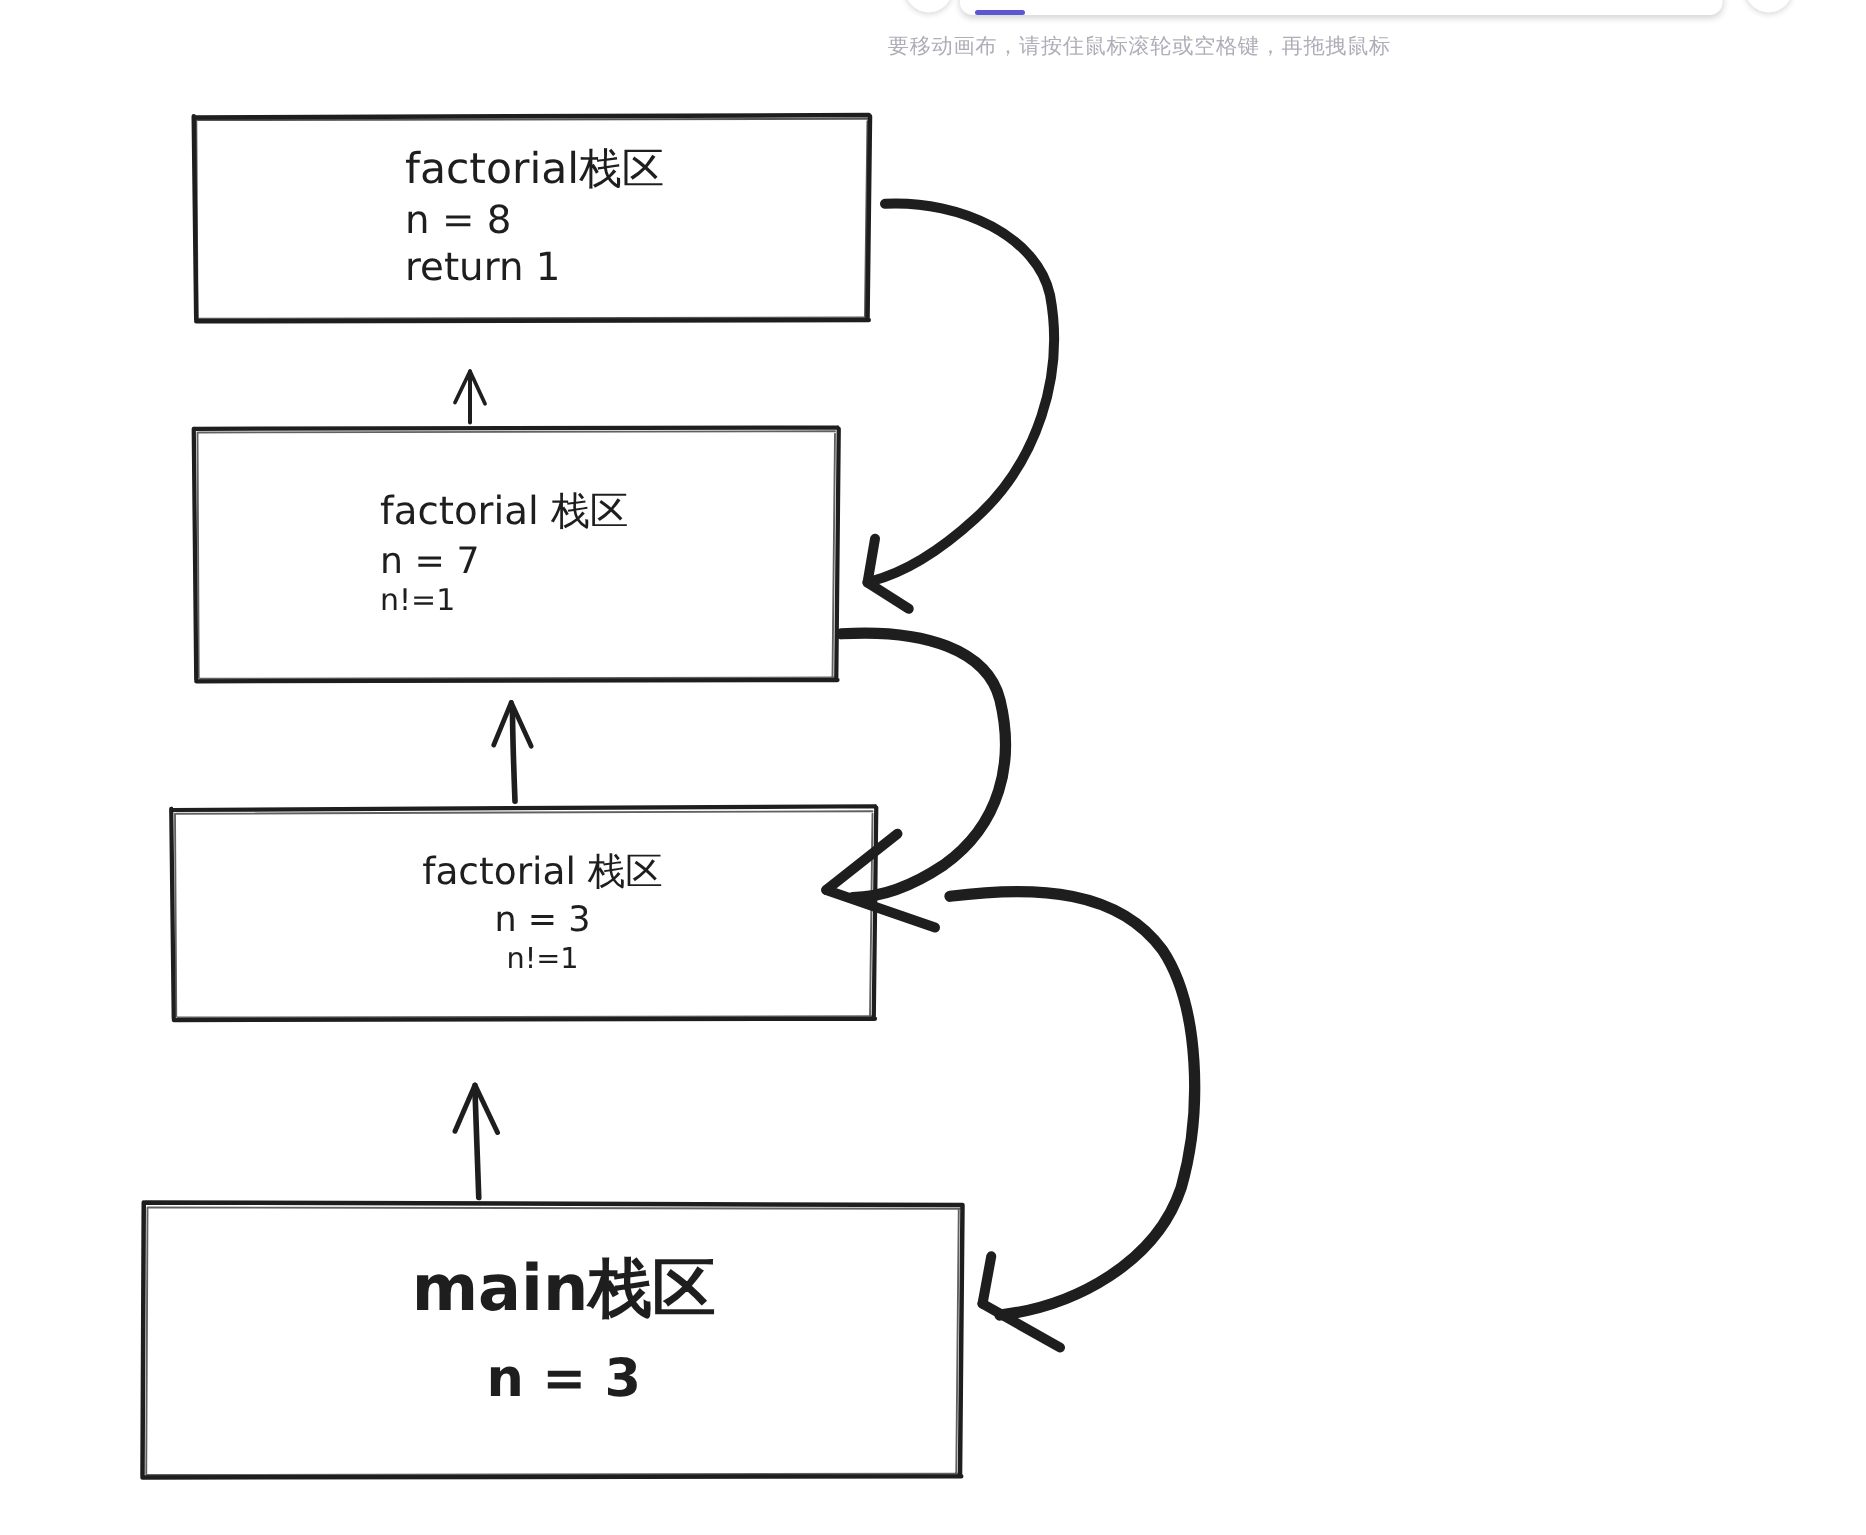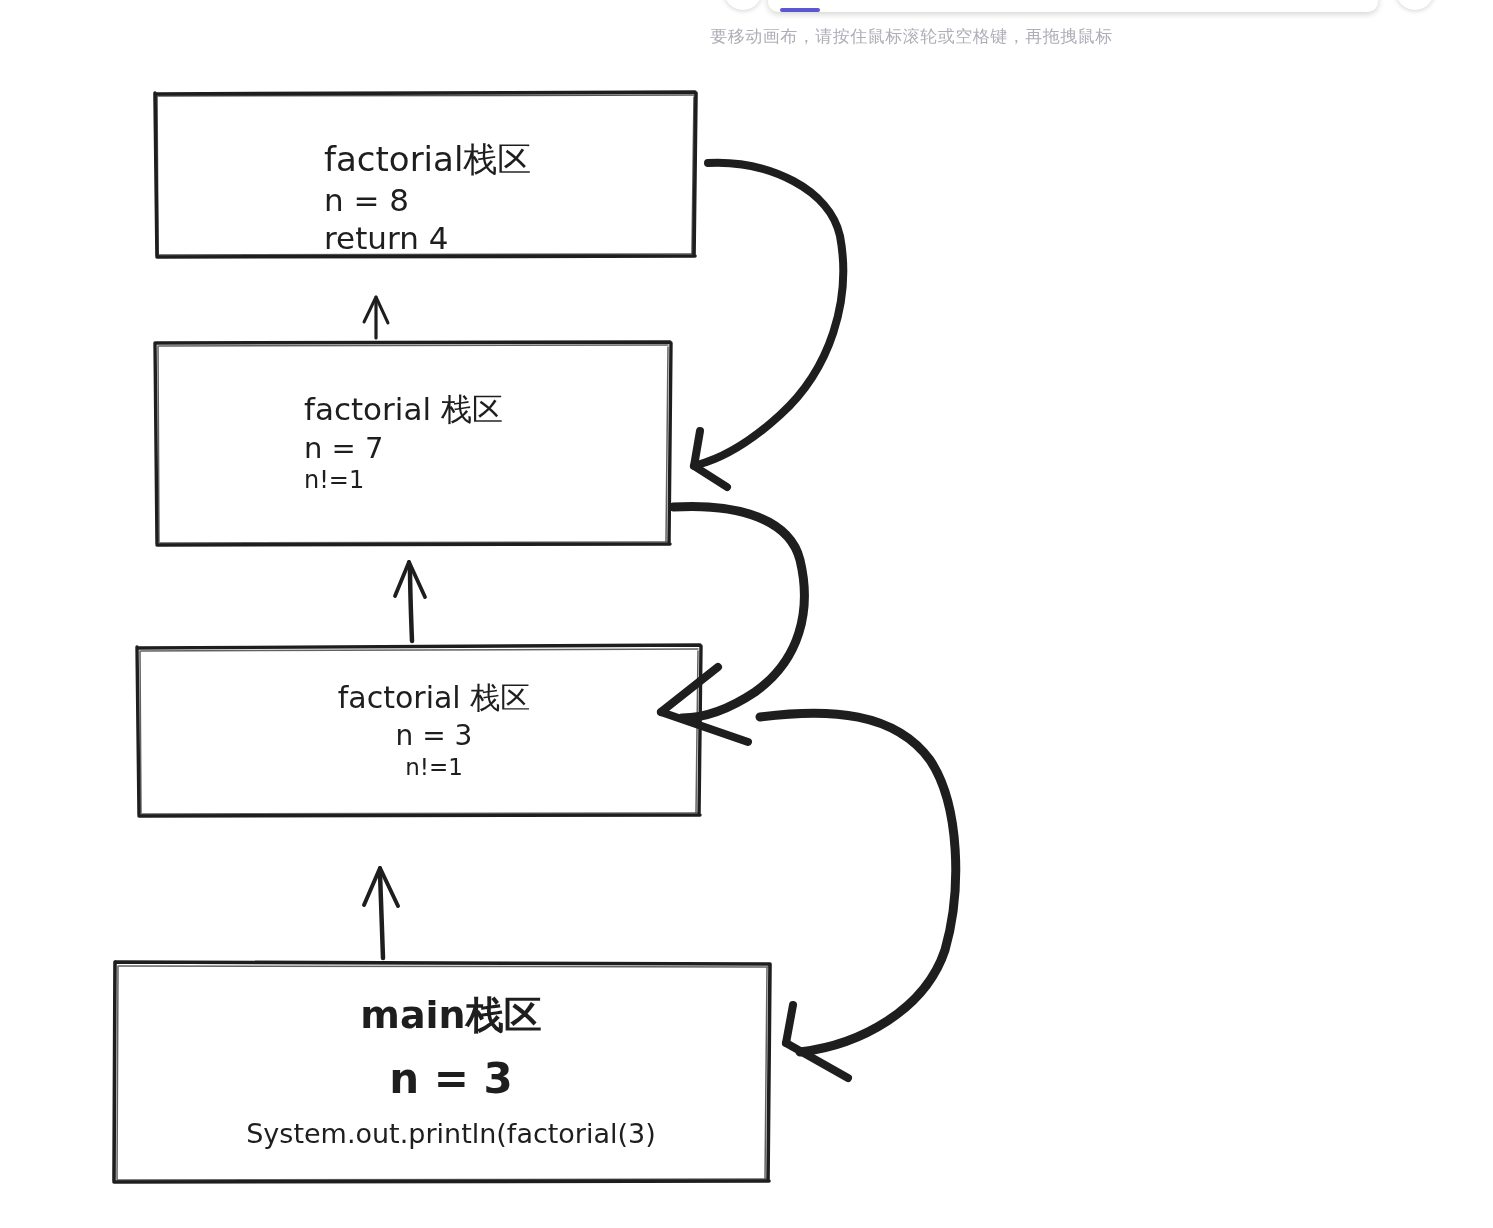--- a/index.html
+++ b/index.html
@@ -90,36 +90,36 @@
     color: #1e1e1e;
     font-family: "DejaVu Sans", sans-serif;
     pointer-events: none;
   }
   .frame-text .line {
     line-height: 1.22;
     white-space: nowrap;
   }
 
   
-  #frame-1 .frame-text { padding-left: 170px; align-items: flex-start; justify-content: flex-end; }
+  #frame-1 .frame-text { padding-left: 170px; align-items: flex-start; }
   #frame-1 .line        { font-size: 31px; }
   #frame-1 .line.title  { font-size: 34px; margin-bottom: 2px; }
 
   #frame-2 .frame-text { padding-left: 150px; align-items: flex-start; }
   #frame-2 .line        { font-size: 29px; }
   #frame-2 .line.title  { font-size: 31px; margin-bottom: 2px; }
   #frame-2 .line.small  { font-size: 24px; }
 
   #frame-3 .frame-text { align-items: center; padding-left: 30px; }
   #frame-3 .line        { font-size: 28px; }
   #frame-3 .line.title  { font-size: 30px; margin-bottom: 2px; }
   #frame-3 .line.small  { font-size: 23px; }
 
   #frame-4 .frame-text { align-items: center; padding-left: 18px; }
-  #frame-4 .line.title  { font-size: 38px; font-weight: 700; margin-bottom: 14px; }
+  #frame-4 .line.title  { font-size: 51px; font-weight: 700; margin-bottom: 14px; }
   #frame-4 .line.value  { font-size: 42px; font-weight: 700; margin-bottom: 14px; }
   #frame-4 .line.code   { font-size: 27px; }
 
   
   #arrows {
     position: absolute;
     top: 0; left: 0;
     width: 1493px;
     height: 1228px;
     pointer-events: none;
@@ -183,21 +183,21 @@
   </svg>
 
   <div class="frame" id="frame-1" style="left:154px; top:91px; width:543px; height:167px;">
     <svg width="543" height="167" viewBox="0 0 543 167" xmlns="http://www.w3.org/2000/svg">
       <path d="M2 3 L541 1 M542 2 L540 165 M541 165 L3 166 M3 165 L1 2" stroke="#1e1e1e" stroke-width="3.6" fill="none" stroke-linecap="round"></path>
       <path d="M4 5 L540 4 M540 6 L538 163 M539 163 L5 164 M4 163 L3 5" stroke="#1e1e1e" stroke-width="1.6" fill="none" stroke-linecap="round" opacity="0.75"></path>
     </svg>
     <div class="frame-text">
       <div class="line title">factorial栈区</div>
       <div class="line">n = 8</div>
-      <div class="line">return 4</div>
+      <div class="line">return 1</div>
     </div>
   </div>
 
   <div class="frame" id="frame-2" style="left:154px; top:341px; width:518px; height:205px;">
     <svg width="518" height="205" viewBox="0 0 518 205" xmlns="http://www.w3.org/2000/svg">
       <path d="M2 2 L516 1 M517 2 L515 203 M516 203 L3 204 M3 203 L1 2" stroke="#1e1e1e" stroke-width="3.4" fill="none" stroke-linecap="round"></path>
       <path d="M5 5 L514 4 M514 6 L512 201 M513 201 L6 202 M5 201 L4 5" stroke="#1e1e1e" stroke-width="1.5" fill="none" stroke-linecap="round" opacity="0.7"></path>
     </svg>
     <div class="frame-text">
       <div class="line title">factorial 栈区</div>
@@ -219,17 +219,16 @@
   </div>
 
   <div class="frame" id="frame-4" style="left:112px; top:960px; width:660px; height:223px;">
     <svg width="660" height="223" viewBox="0 0 660 223" xmlns="http://www.w3.org/2000/svg">
       <path d="M4 2 L658 4 M658 4 L656 221 M657 221 L2 222 M2 221 L3 2" stroke="#1e1e1e" stroke-width="3.6" fill="none" stroke-linecap="round"></path>
       <path d="M7 6 L656 7 M655 8 L653 219 M654 219 L5 220 M5 219 L6 6" stroke="#1e1e1e" stroke-width="1.5" fill="none" stroke-linecap="round" opacity="0.7"></path>
     </svg>
     <div class="frame-text">
       <div class="line title">main栈区</div>
       <div class="line value">n = 3</div>
-      <div class="line code">System.out.println(factorial(3)</div>
     </div>
   </div>
 
 </div>
 
 </body></html>

